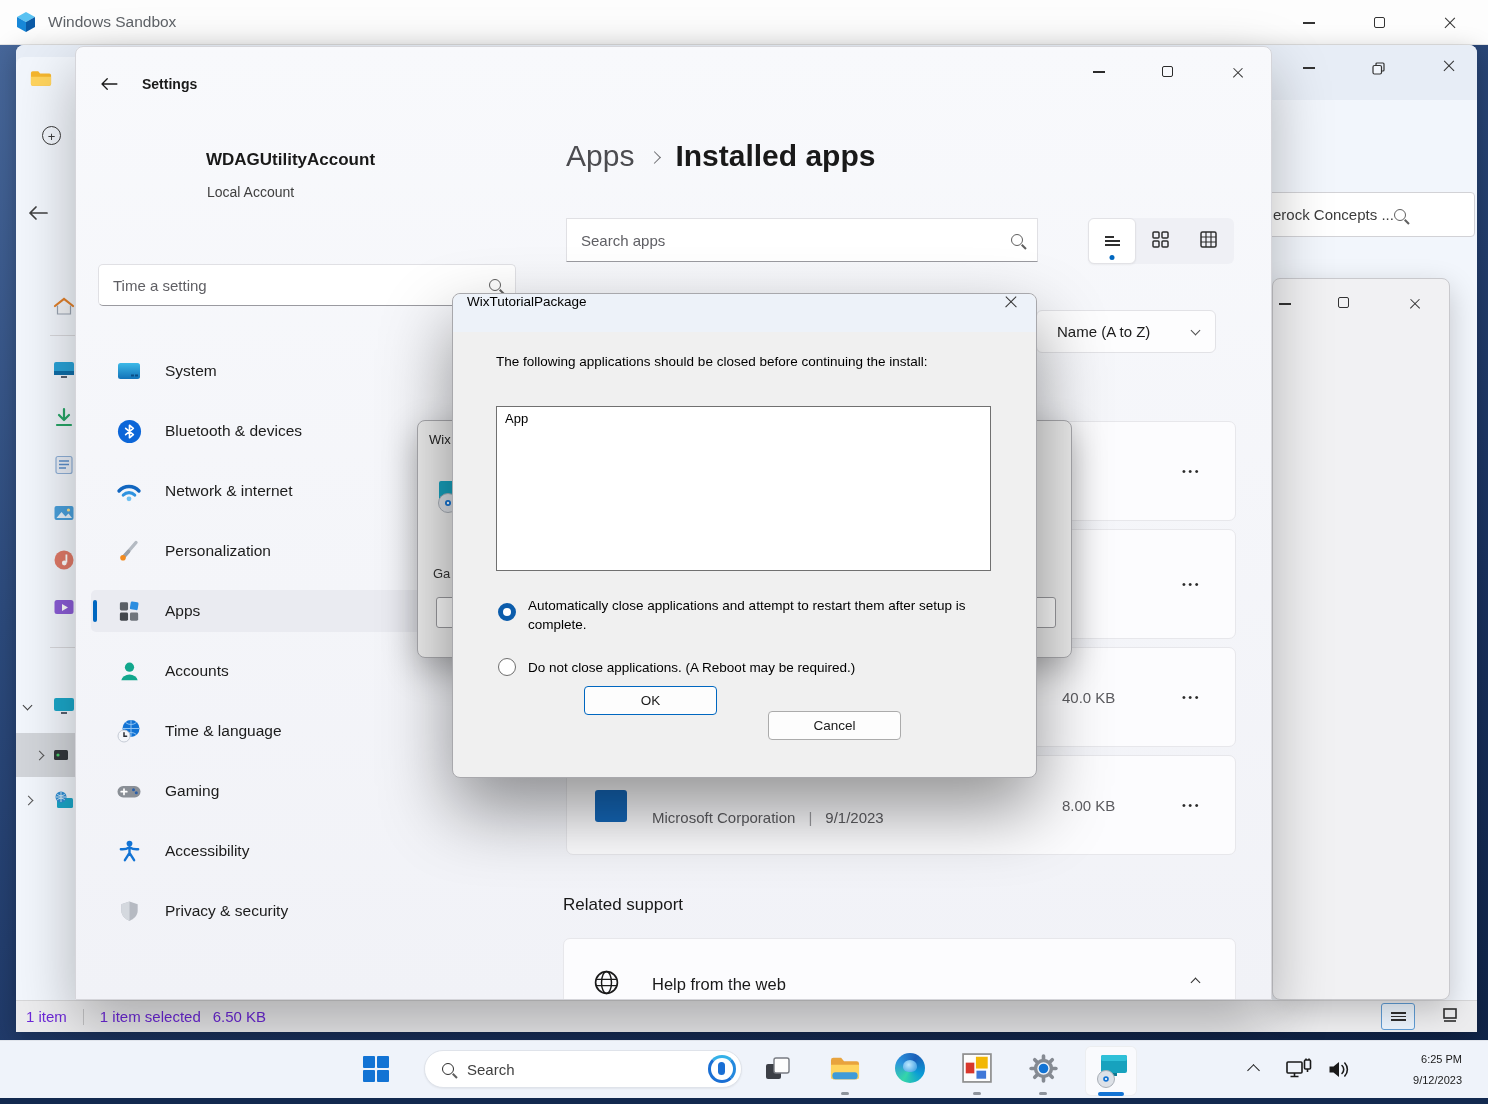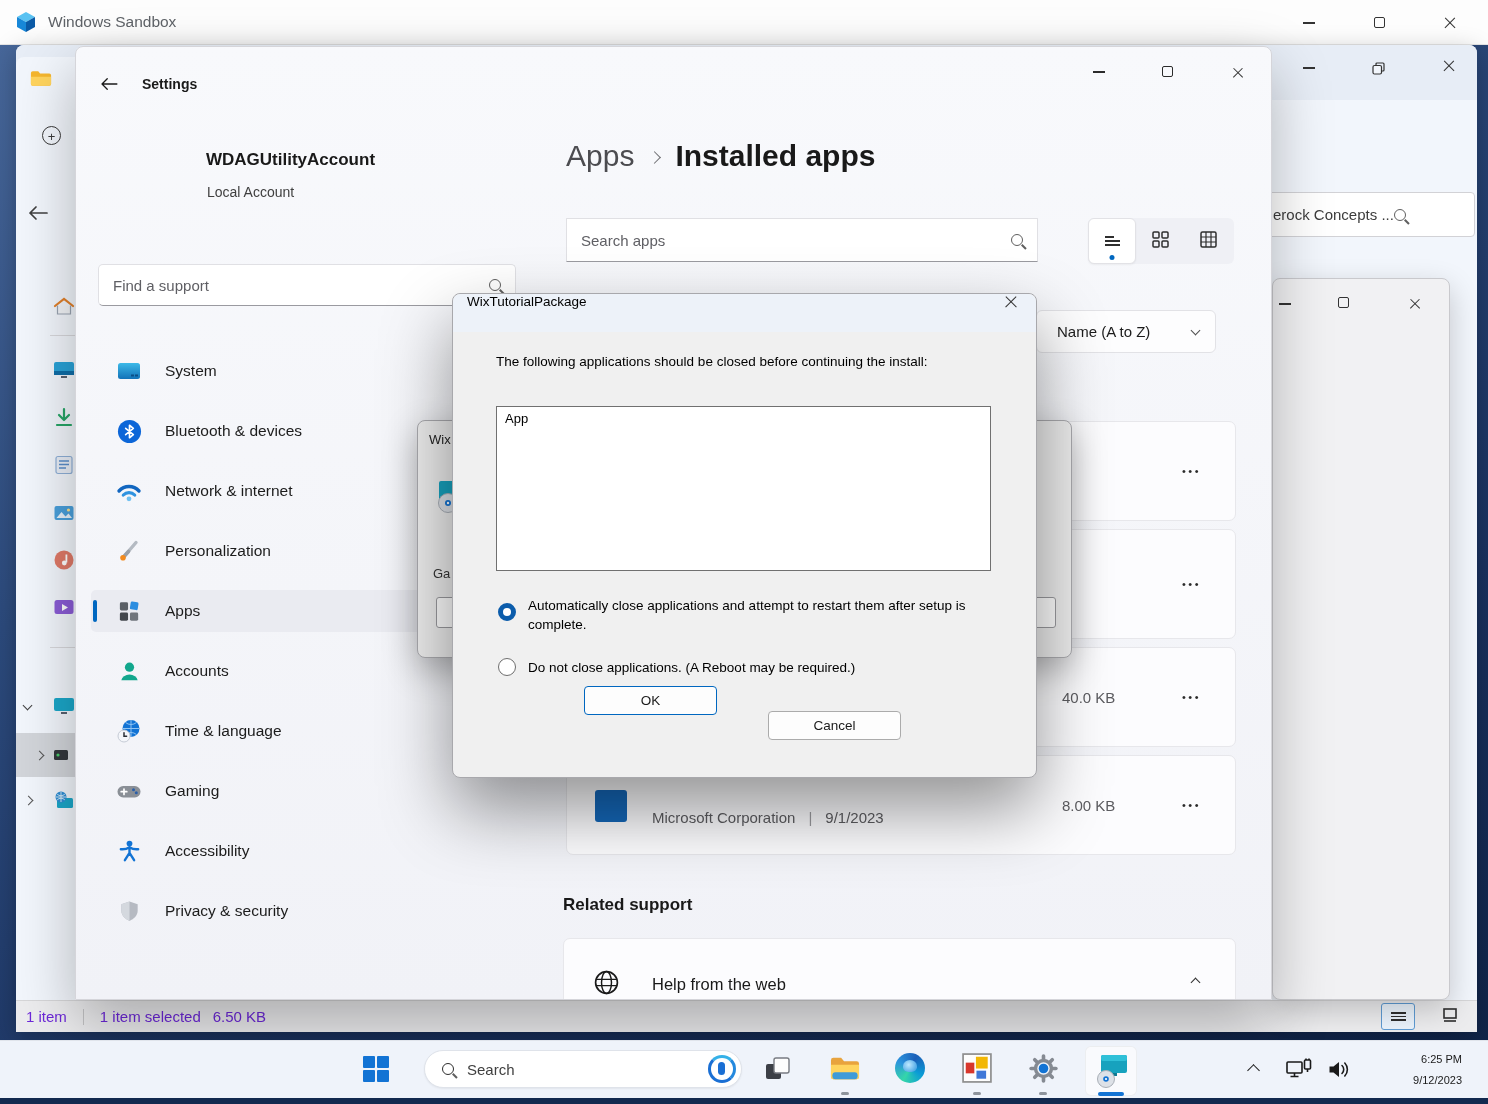--- a/index.html
+++ b/index.html
@@ -213,21 +213,21 @@
     <div class="abs minbar" style="left:1017px;top:24px;background:#2b2b2b"></div>
     <div class="abs maxbox" style="left:1086px;top:19px;border-color:#2b2b2b"></div>
     <div class="abs x" style="left:1155px;top:18px;width:13px;height:13px"></div>
 
     
     <div class="abs" style="left:130px;top:103px;font-size:17px;font-weight:700;color:#191919">WDAGUtilityAccount</div>
     <div class="abs" style="left:131px;top:137px;font-size:14px;color:#3f3f3f">Local Account</div>
 
     
     <div class="searchbox" style="left:22px;top:217px;width:418px;height:42px">
-      <span>Find a support</span>
+      <span>Time a setting</span>
       <span class="mag"></span>
     </div>
 
     
     <div class="navitem" style="top:303px">
       <span class="nicon">
           <svg width="26" height="26" viewBox="0 0 26 26">
             <defs>
               <linearGradient id="gsys" x1="0" y1="0" x2="0" y2="1">
                 <stop offset="0" stop-color="#3cb9e8"></stop>
@@ -390,21 +390,21 @@
       <div class="abs flex" style="left:85px;top:53px;gap:13px;font-size:15px;color:#5c5c60">
         <span>Microsoft Corporation</span>
         <span style="color:#9a9a9e">|</span>
         <span>9/1/2023</span>
       </div>
       <span class="sizetxt">8.00 KB</span>
       <span class="menu3">•••</span>
     </div>
 
     
-    <div class="abs" style="left:487px;top:848px;font-size:17px;font-weight:700;color:#191919">Related support</div>
+    <div class="abs" style="left:487px;top:848px;font-size:17px;font-weight:400;color:#191919">Related support</div>
     <div class="abs" style="left:487px;top:891px;width:673px;height:70px;background:#fcfcfe;border:1px solid #e7e7eb;border-radius:7px 7px 0 0">
       <span class="abs" style="left:29px;top:30px"><svg width="27" height="27" viewBox="0 0 26 26">
             <circle cx="13" cy="13" r="10.5" fill="none" stroke="#1a1a1a" stroke-width="1.6"></circle>
             <ellipse cx="13" cy="13" rx="4.8" ry="10.5" fill="none" stroke="#1a1a1a" stroke-width="1.4"></ellipse>
             <path d="M3 10 h20 M3 16 h20" stroke="#1a1a1a" stroke-width="1.4"></path>
           </svg></span>
       <span class="abs" style="left:88px;top:36px;font-size:16.5px;color:#191919">Help from the web</span>
       <span class="abs chev up" style="left:628px;top:40px;border-color:#2e2e2e"></span>
     </div>
   </div>

